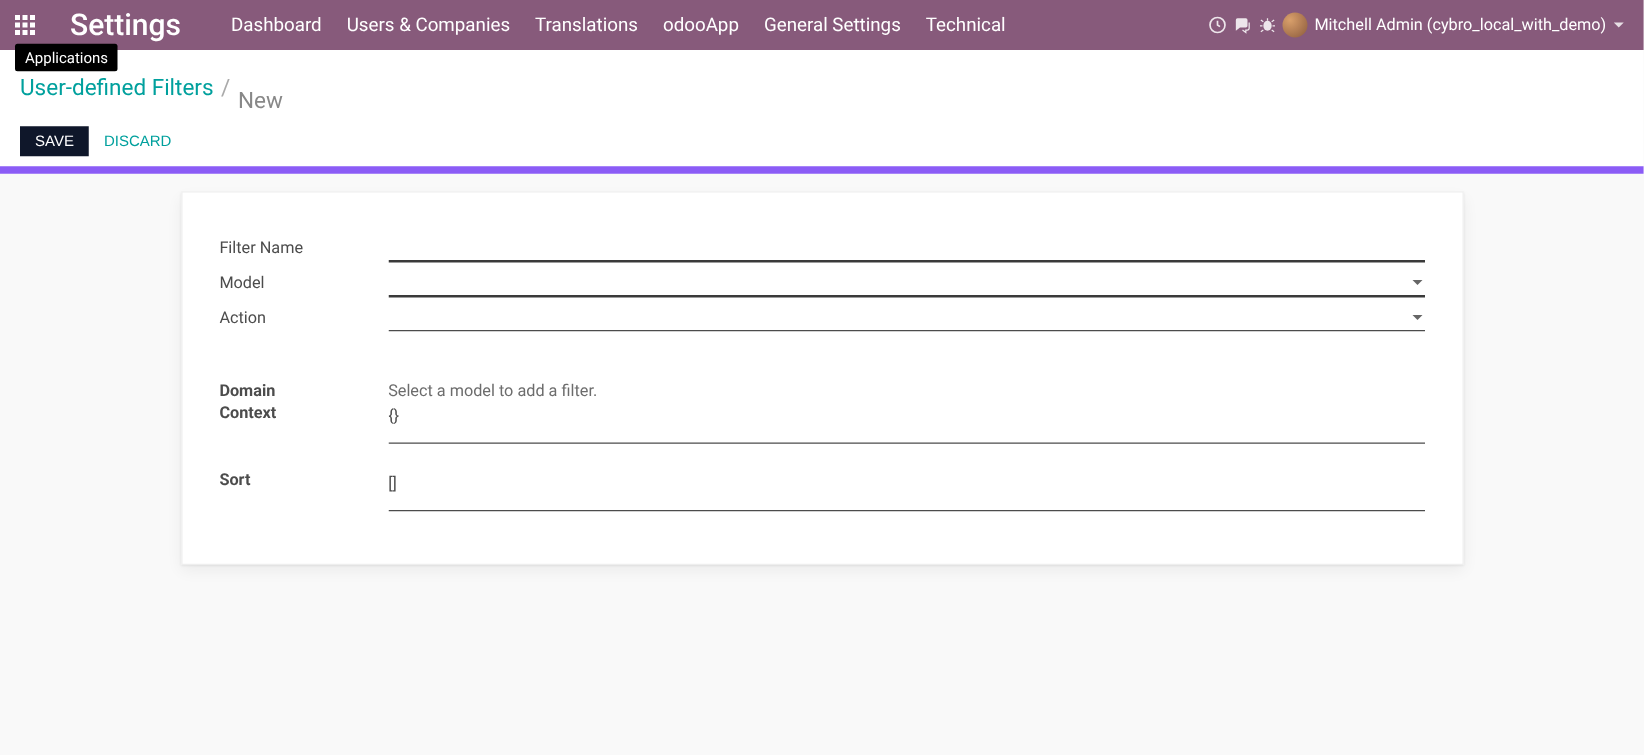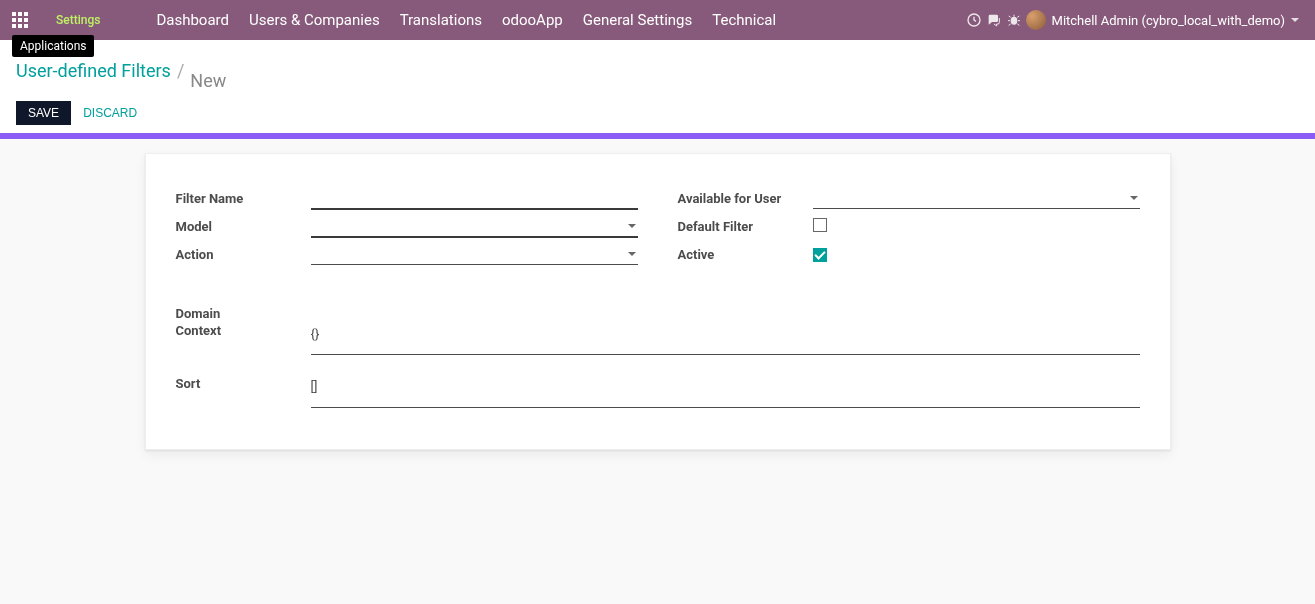--- a/index.html
+++ b/index.html
@@ -20,21 +20,21 @@
   }
   .nav-left { display: flex; align-items: center; }
   .apps-btn {
     width: 40px; height: 40px; display:flex; align-items:center; justify-content:center;
     cursor: pointer;
   }
   .apps-grid {
     display: grid; grid-template-columns: repeat(3, 4px); grid-gap: 2px;
   }
   .apps-grid span { width:4px; height:4px; background:#fff; display:block; }
-  .brand { font-size: 12px; font-weight: 500; color: #bef264; margin-left: 16px; margin-right: 46px; }
+  .brand { font-size: 24px; font-weight: 500; color: #ffffff; margin-left: 16px; margin-right: 30px; }
   .nav-menu { display:flex; }
   .nav-item { padding: 0 10px; height:36px; display:flex; align-items:center; font-size:15px; color:#fff; cursor:pointer; }
   .nav-right { margin-left:auto; display:flex; align-items:center; gap:4px; }
   .nav-icon { width:16px; height:16px; opacity:0.85; cursor:pointer; display:flex; align-items:center; justify-content:center; }
   .user-block { display:flex; align-items:center; gap:6px; cursor:pointer; font-size:13px; }
   .avatar { width:20px; height:20px; border-radius:50%; background: radial-gradient(circle at 30% 30%, #d9a06b, #8b5a3c); flex-shrink:0; }
   .caret-down { width:0; height:0; border-left:4px solid transparent; border-right:4px solid transparent; border-top:4px solid #fff; opacity:0.8; }
   .tooltip {
     position:absolute; top:35px; left:12px; background:#000; color:#fff; font-size:12px; padding:4px 8px; border-radius:2px; z-index:10;
   }
@@ -54,21 +54,21 @@
   }
   .content { padding: 14px 0 40px 0; display:flex; justify-content:center; }
   .sheet {
     background:#fff; width:1026px; padding:30px 30px 38px 30px;
     box-shadow: 0 1px 2px rgba(0,0,0,0.08), 0 5px 12px rgba(0,0,0,0.06);
     border:1px solid #eee;
   }
   .form-columns { display:flex; gap:40px; }
   .col { flex:1; }
   .row { display:flex; align-items:center; min-height:28px; margin-bottom:0px; }
-  .label { width:135px; font-size:13px; color:#4c4c4c; font-weight:700; flex-shrink:0; }
+  .label { width:135px; font-size:13px; color:#4c4c4c; font-weight:400; flex-shrink:0; }
   .field { flex:1; position:relative; }
   .input-line {
     width:100%; border:none; border-bottom:1px solid #4c4c4c; font-size:13px; padding:3px 0; background:transparent; outline:none;
     color:#4c4c4c;
   }
   .input-line.required { border-bottom:2px solid #3a3a3a; }
   .select-wrap { position:relative; }
   .select-wrap .caret {
     position:absolute; right:2px; top:50%; transform:translateY(-50%); width:0; height:0;
     border-left:4px solid transparent; border-right:4px solid transparent; border-top:4px solid #666;
@@ -178,47 +178,27 @@
         </div>
         <div class="row">
           <div class="label">Action</div>
           <div class="field select-wrap">
             <input class="input-line" value="" style="">
             <span class="caret"></span>
           </div>
         </div>
       </div>
 
-      <div class="col">
-        <div class="row">
-          <div class="label">Available for User</div>
-          <div class="field select-wrap">
-            <input class="input-line" value="" style="">
-            <span class="caret"></span>
-          </div>
-        </div>
-        <div class="row">
-          <div class="label">Default Filter</div>
-          <div class="field">
-            <span class="checkbox"></span>
-          </div>
-        </div>
-        <div class="row">
-          <div class="label">Active</div>
-          <div class="field">
-            <span class="checkbox checked"></span>
-          </div>
-        </div>
-      </div>
     </div>
 
     <div class="section-gap"></div>
 
     <div class="full-row">
       <div class="label">Domain</div>
+      <div class="field"><span class="hint">Select a model to add a filter.</span></div>
     </div>
 
     <div class="full-row" style="margin-top:2px;">
       <div class="label">Context</div>
       <div class="field">
         <textarea class="textarea-line" rows="1" style="">{}</textarea>
       </div>
     </div>
 
     <div class="full-row" style="margin-top:18px;">

